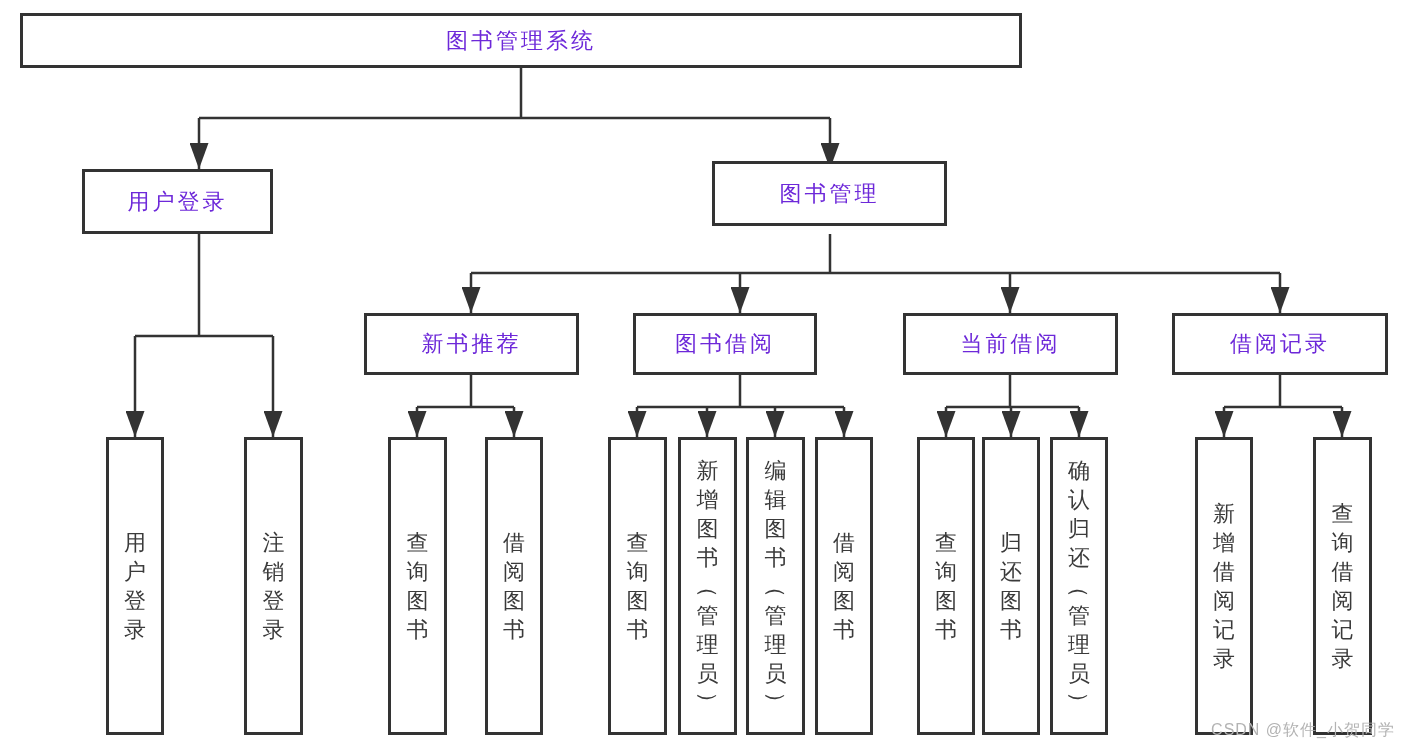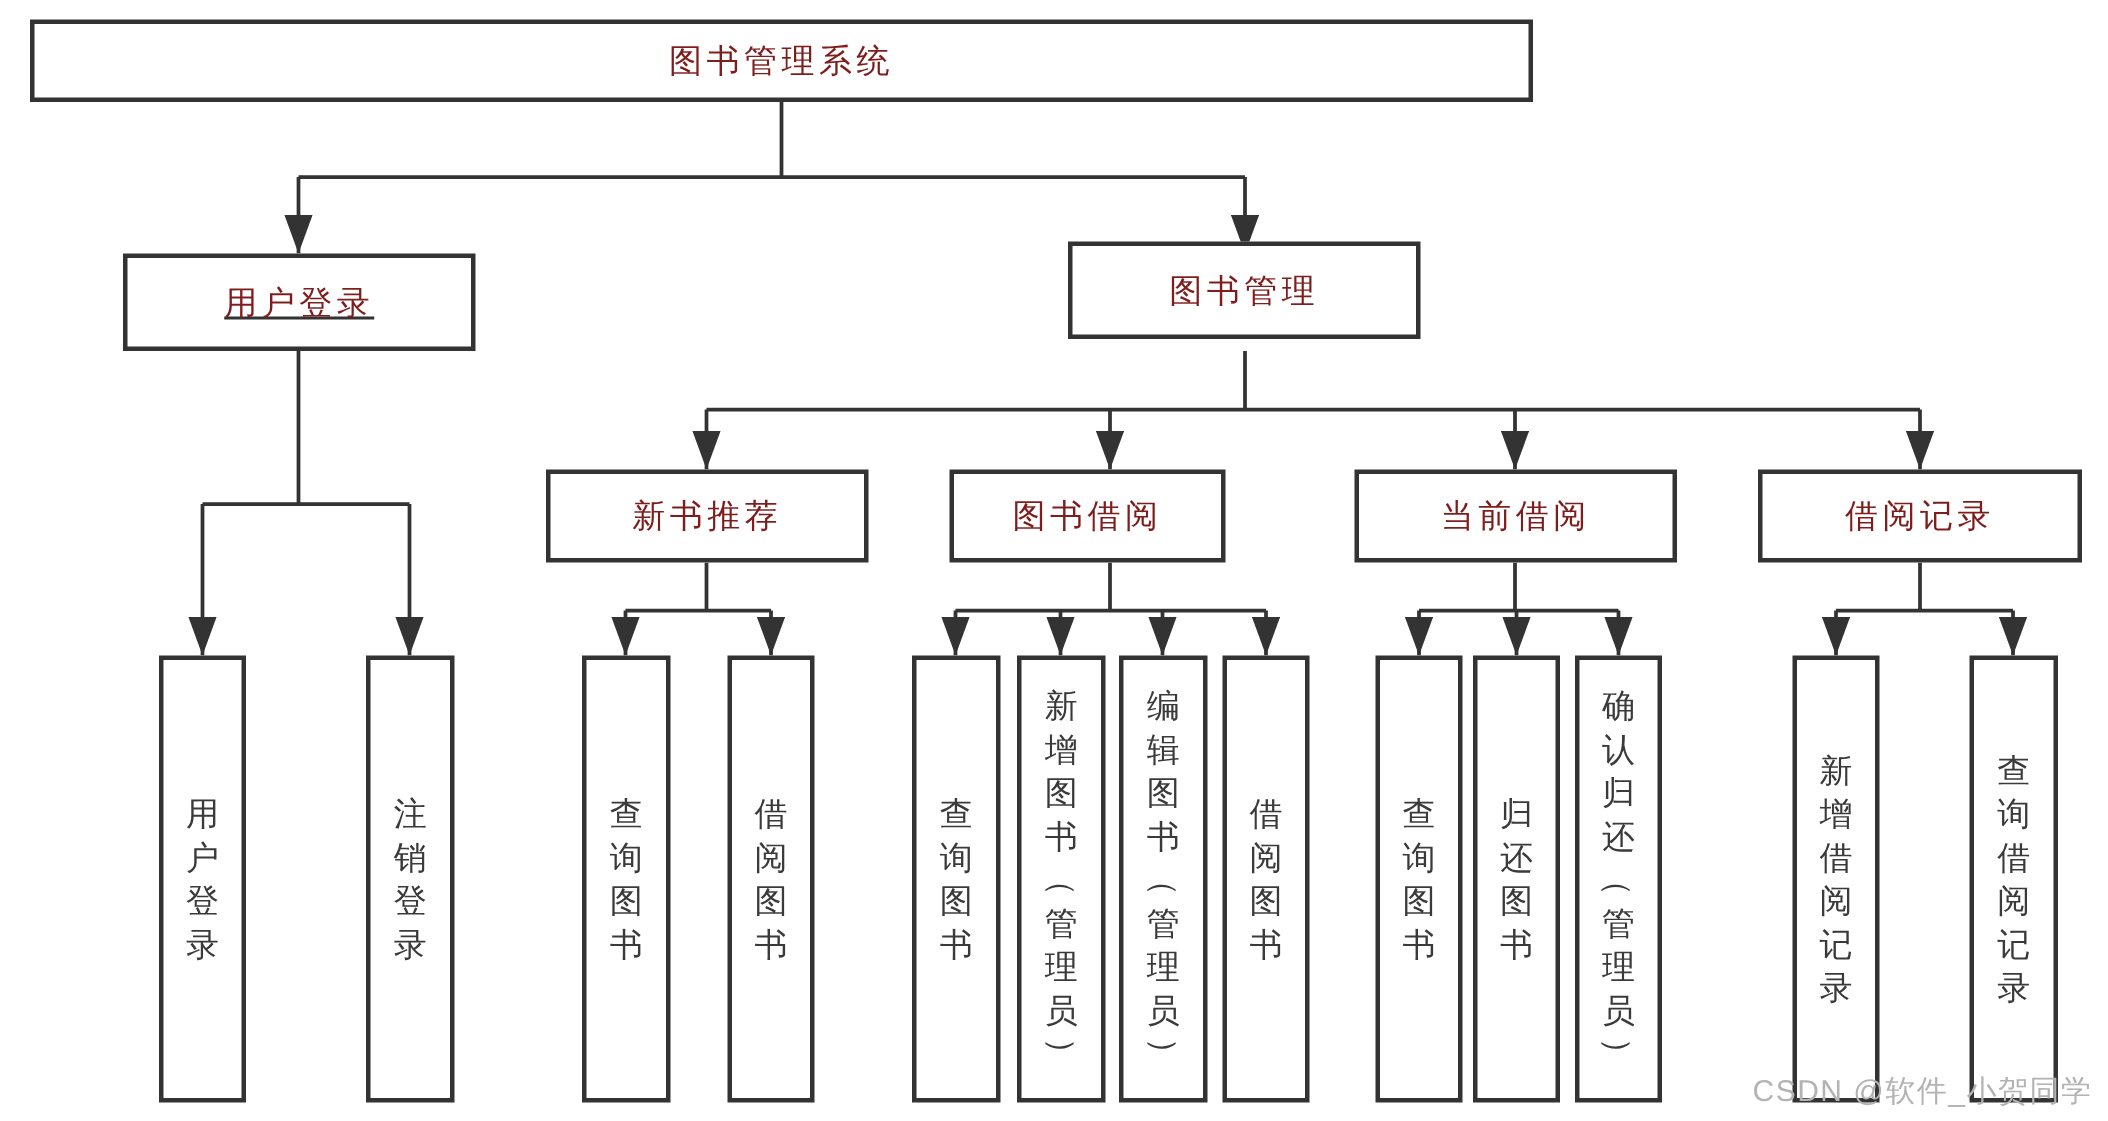--- a/index.html
+++ b/index.html
@@ -27,21 +27,21 @@
     color: #333333;
     display: flex;
     align-items: center;
     justify-content: center;
   }
 
   .hlabel {
     font-size: 22px;
     letter-spacing: 3px;
     white-space: nowrap;
-    color: #7f1d1d;
+    color: #6d28d9;
   }
 
   .vtext {
     display: flex;
     flex-direction: column;
     align-items: center;
     justify-content: center;
     width: 100%;
     height: 100%;
     color: #3a3a3a;
@@ -53,21 +53,21 @@
     line-height: 29px;
     text-align: center;
   }
 
   .vchar.rot { transform: rotate(90deg); }
 
   .watermark {
     position: absolute;
     right: 10px;
     bottom: 6px;
-    font-size: 20px;
+    font-size: 16px;
     color: #b3b3b3;
     letter-spacing: 1px;
     white-space: nowrap;
   }
 </style>
 </head>
 <body>
 
 <div class="canvas">
 
@@ -111,21 +111,21 @@
       <path d="M1280,375 V407 M1224,407 H1342"></path>
       <path d="M1224,407 V437" marker-end="url(#arrow)"></path>
       <path d="M1342,407 V437" marker-end="url(#arrow)"></path>
     </g>
   </svg>
 
   <div class="node" style="left:20px; top:13px; width:1002px; height:55px;">
     <span class="hlabel">图书管理系统</span>
   </div>
 
-  <div class="node" style="left:82px; top:169px; width:235px; height:65px;text-decoration:underline;">
+  <div class="node" style="left:82px; top:169px; width:191px; height:65px;">
     <span class="hlabel">用户登录</span>
   </div>
   <div class="node" style="left:712px; top:161px; width:235px; height:65px;justify-content:center;">
     <span class="hlabel">图书管理</span>
   </div>
 
   <div class="node" style="left:364px; top:313px; width:215px; height:62px;">
     <span class="hlabel">新书推荐</span>
   </div>
   <div class="node" style="left:633px; top:313px; width:184px; height:62px;">

